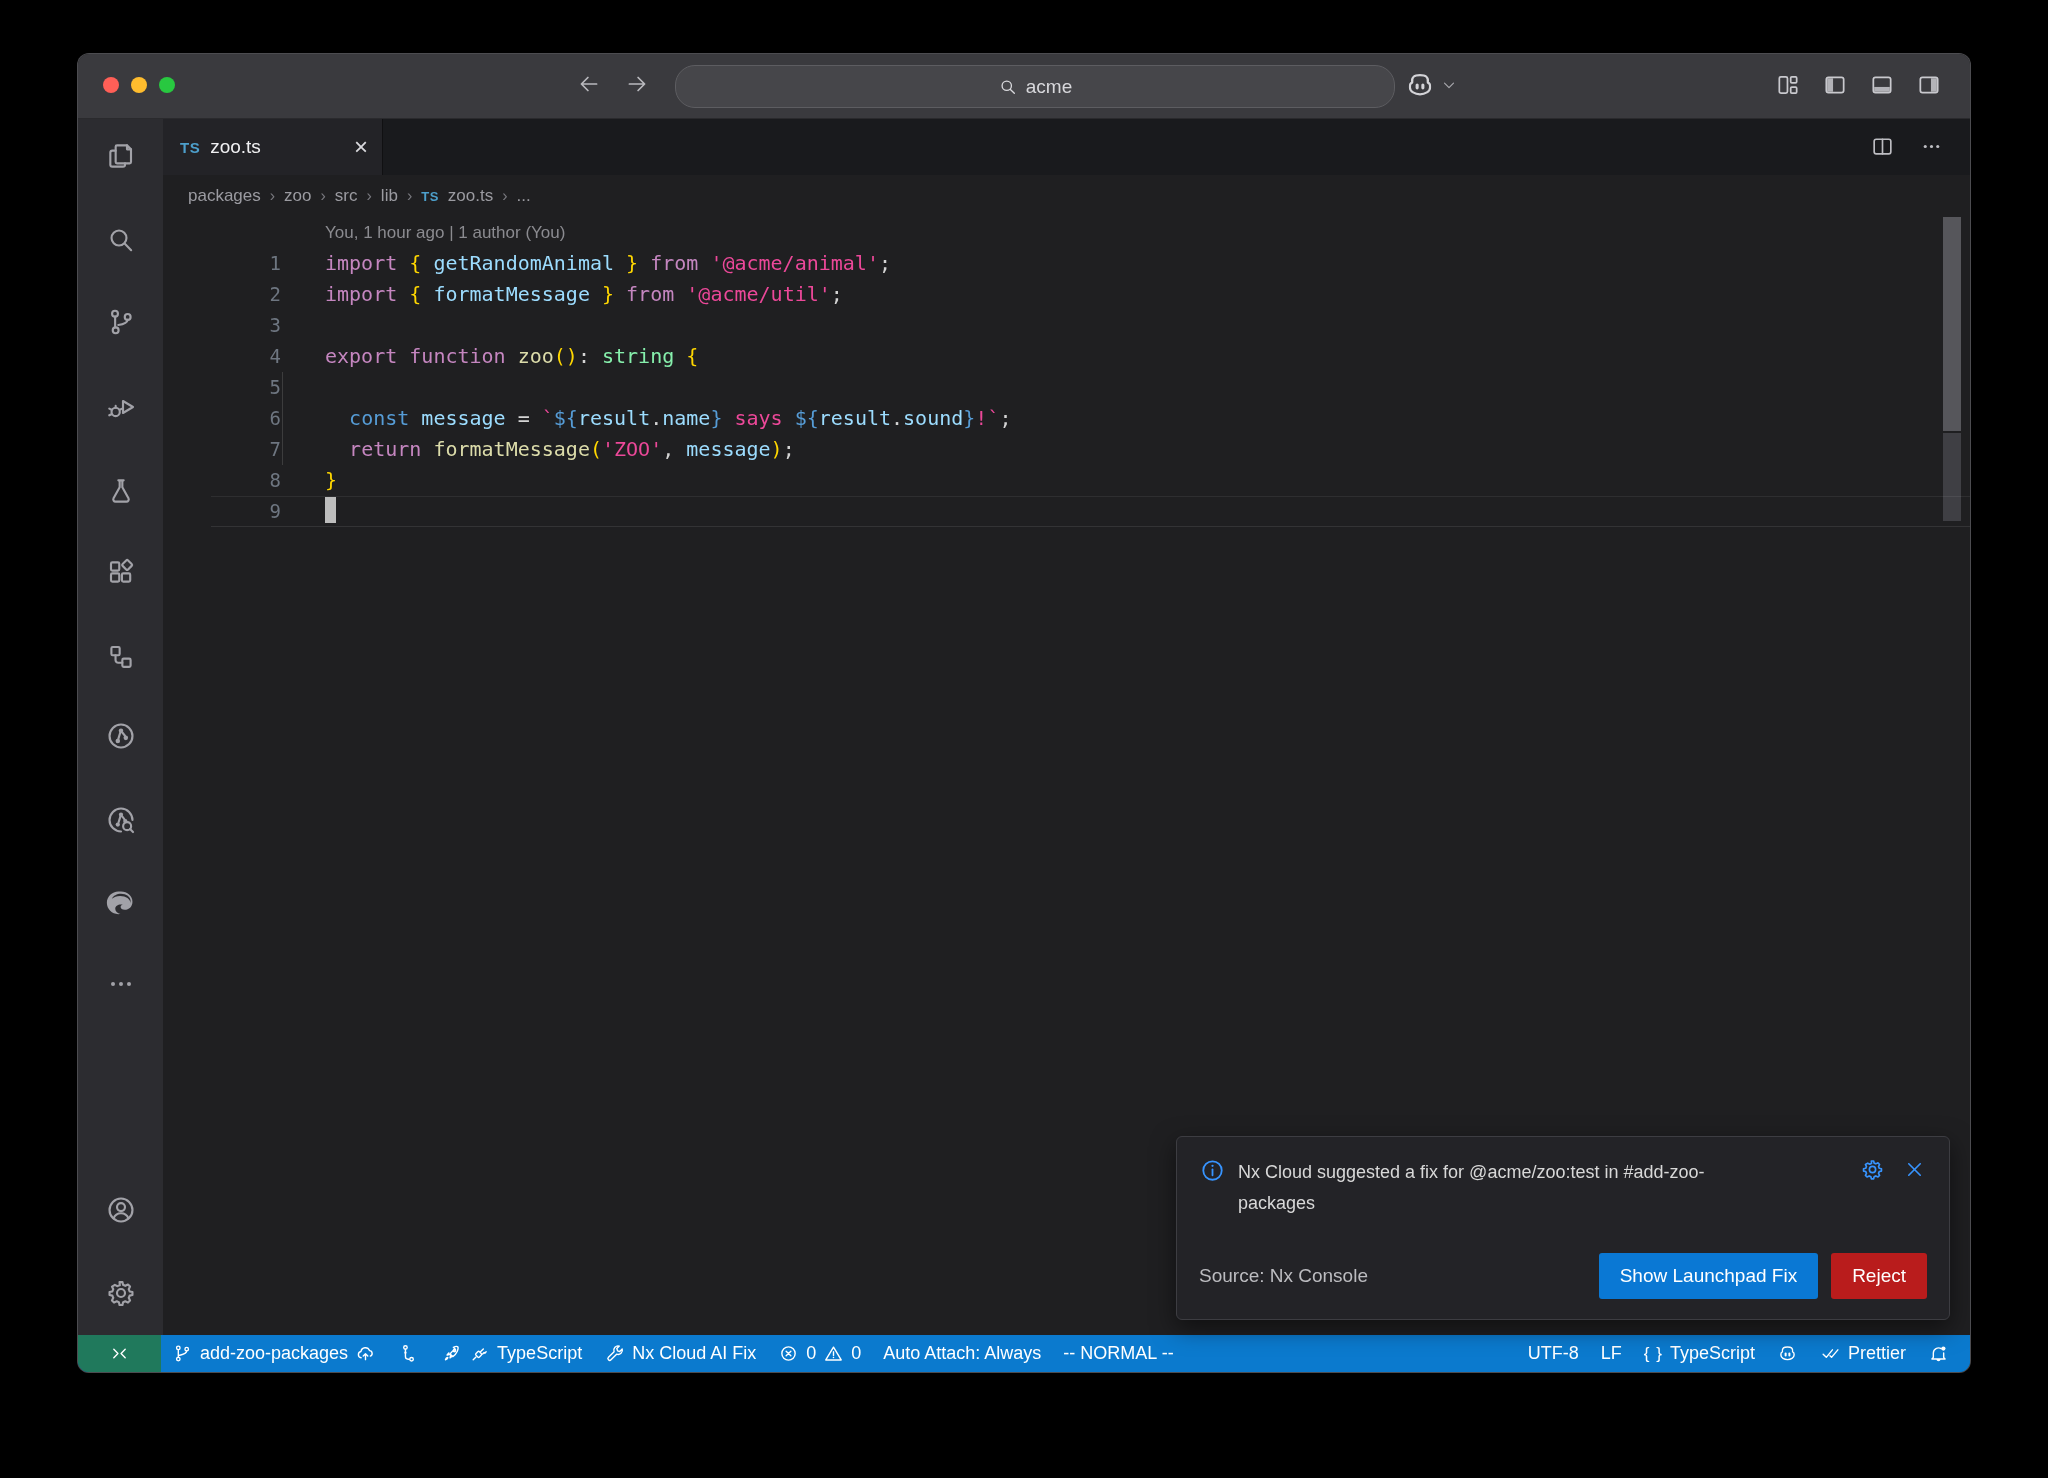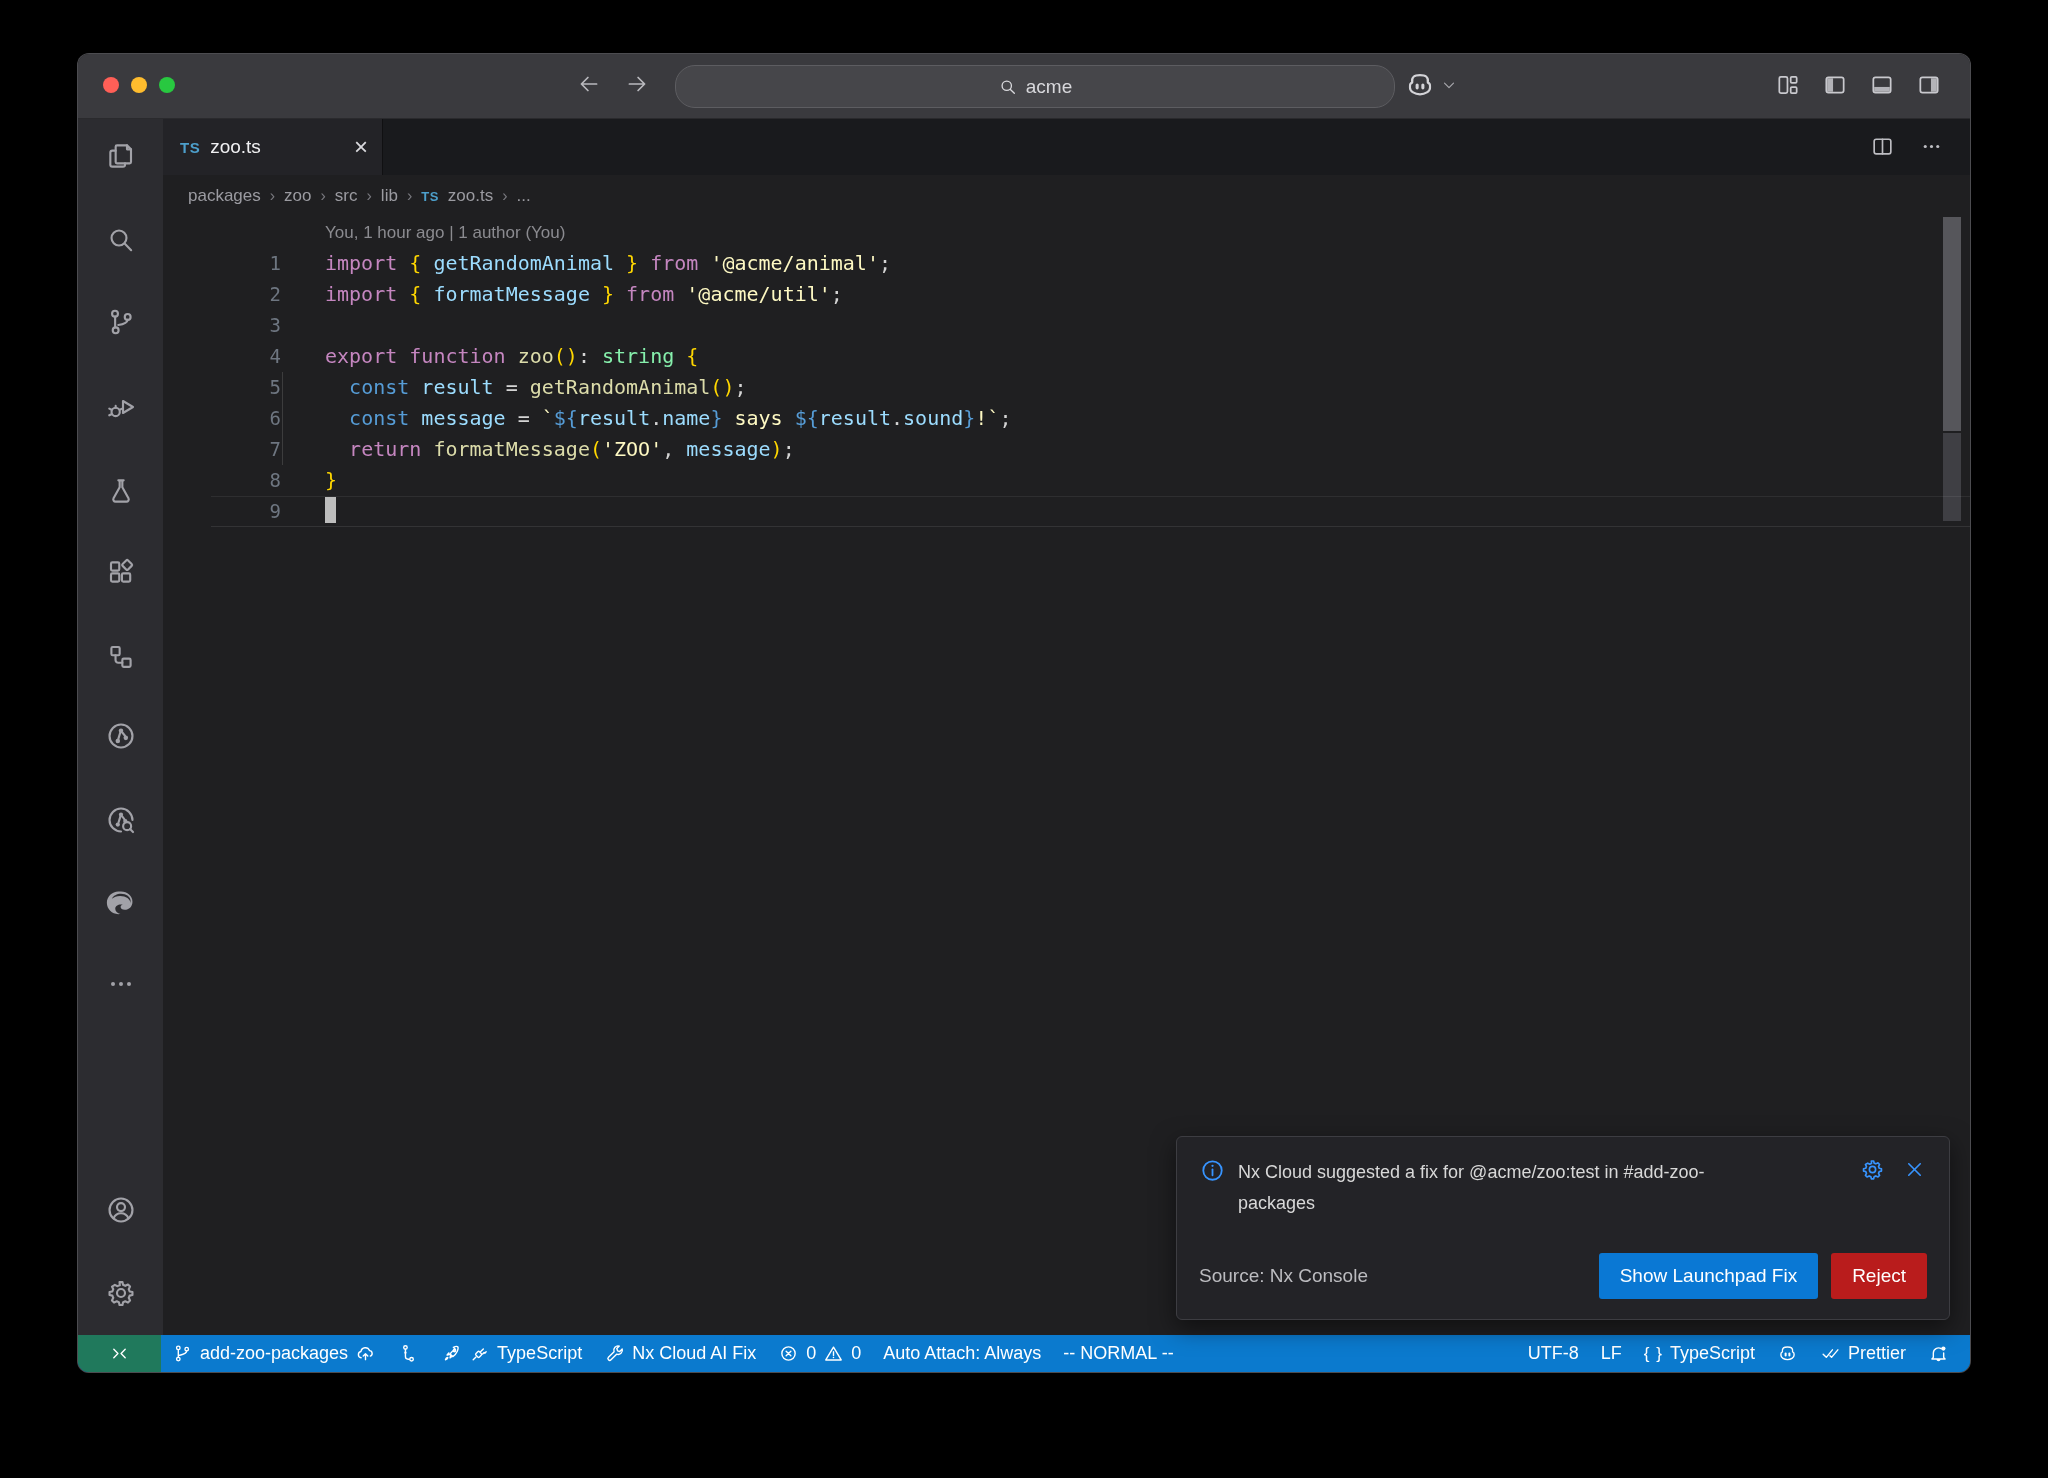--- a/index.html
+++ b/index.html
@@ -43,21 +43,21 @@
   .breadcrumbs .ts-badge{font-size:13px;}
   
   .code-area{position:relative;flex:1;background:#1f1f21;font-family:"DejaVu Sans Mono",monospace;
     font-size:20px;overflow:hidden;padding-left:48px;}
   .row{position:relative;height:31px;line-height:31px;white-space:pre;}
   .row .ln{position:absolute;left:0;width:70px;text-align:right;color:#6e7681;font-size:19px;}
   .row .code{position:absolute;left:114px;color:#d4d4d4;}
   .row.blame .code{font-family:"Liberation Sans",sans-serif;font-size:17px;color:#8b8b90;}
   .row.current{box-shadow:inset 0 1px 0 rgba(255,255,255,.07),inset 0 -1px 0 rgba(255,255,255,.09);}
   .tok-kw{color:#c586c0;} .tok-ckw{color:#569cd6;} .tok-var{color:#9cdcfe;} .tok-fn{color:#dcdcaa;}
-  .tok-str{color:#fef9c3;} .tok-gold{color:#ffd700;} .tok-type{color:#86efac;} .tok-tpl{color:#569cd6;}
+  .tok-str{color:#ec4899;} .tok-gold{color:#ffd700;} .tok-type{color:#86efac;} .tok-tpl{color:#569cd6;}
   .tok-pl{color:#d4d4d4;}
   .cursor{display:inline-block;width:11px;height:26px;background:#bdbdbd;vertical-align:-5px;}
   .indent-guide{position:absolute;left:119px;top:155px;height:93px;width:1px;background:rgba(255,255,255,.13);}
   .scrollbar{position:absolute;right:9px;top:0;width:18px;}
   .sb-thumb1{position:absolute;top:0;height:214px;width:18px;background:#56565b;}
   .sb-thumb2{position:absolute;top:216px;height:88px;width:18px;background:#3f3f44;}
   
   .notification{position:absolute;left:1098px;top:1082px;width:774px;height:184px;background:#232327;
     border:1px solid #3d3d42;border-radius:6px;box-shadow:0 8px 24px rgba(0,0,0,.5);z-index:5;
     padding:20px 22px;box-sizing:border-box;color:#d8d8d8;}
@@ -300,21 +300,21 @@
         <div class="indent-guide"></div>
         <div class="scrollbar">
           <div class="sb-thumb1"></div>
           <div class="sb-thumb2"></div>
         </div>
       <div class="row blame"><span class="code">You, 1 hour ago | 1 author (You)</span></div>
           <div class="row"><span class="ln">1</span><span class="code"><span class="tok-kw">import</span><span class="tok-pl"> </span><span class="tok-gold">{</span><span class="tok-pl"> </span><span class="tok-var">getRandomAnimal</span><span class="tok-pl"> </span><span class="tok-gold">}</span><span class="tok-pl"> </span><span class="tok-kw">from</span><span class="tok-pl"> </span><span class="tok-str">'@acme/animal'</span><span class="tok-pl">;</span></span></div>
           <div class="row"><span class="ln">2</span><span class="code"><span class="tok-kw">import</span><span class="tok-pl"> </span><span class="tok-gold">{</span><span class="tok-pl"> </span><span class="tok-var">formatMessage</span><span class="tok-pl"> </span><span class="tok-gold">}</span><span class="tok-pl"> </span><span class="tok-kw">from</span><span class="tok-pl"> </span><span class="tok-str">'@acme/util'</span><span class="tok-pl">;</span></span></div>
           <div class="row"><span class="ln">3</span><span class="code"></span></div>
           <div class="row"><span class="ln">4</span><span class="code"><span class="tok-kw">export</span><span class="tok-pl"> </span><span class="tok-kw">function</span><span class="tok-pl"> </span><span class="tok-fn">zoo</span><span class="tok-gold">()</span><span class="tok-pl">: </span><span class="tok-type">string</span><span class="tok-pl"> </span><span class="tok-gold">{</span></span></div>
-          <div class="row"><span class="ln">5</span><span class="code"><span class="tok-pl">  </span><span class="tok-ckw">const</span><span class="tok-pl"> </span><span class="tok-var">result</span><span class="tok-pl"> = </span><span class="tok-fn">getRandomAnimal</span><span class="tok-gold">()</span><span class="tok-pl">;</span></span></div>
+          <div class="row"><span class="ln">5</span></div>
           <div class="row"><span class="ln">6</span><span class="code"><span class="tok-pl">  </span><span class="tok-ckw">const</span><span class="tok-pl"> </span><span class="tok-var">message</span><span class="tok-pl"> = </span><span class="tok-str">`</span><span class="tok-tpl">${</span><span class="tok-var">result</span><span class="tok-pl">.</span><span class="tok-var">name</span><span class="tok-tpl">}</span><span class="tok-str"> says </span><span class="tok-tpl">${</span><span class="tok-var">result</span><span class="tok-pl">.</span><span class="tok-var">sound</span><span class="tok-tpl">}</span><span class="tok-str">!`</span><span class="tok-pl">;</span></span></div>
           <div class="row"><span class="ln">7</span><span class="code"><span class="tok-pl">  </span><span class="tok-kw">return</span><span class="tok-pl"> </span><span class="tok-fn">formatMessage</span><span class="tok-gold">(</span><span class="tok-str">'ZOO'</span><span class="tok-pl">, </span><span class="tok-var">message</span><span class="tok-gold">)</span><span class="tok-pl">;</span></span></div>
           <div class="row"><span class="ln">8</span><span class="code"><span class="tok-gold">}</span></span></div>
           <div class="row current"><span class="ln">9</span><span class="code"><span class="cursor"></span></span></div>
         </div>
     </div>
   </div>
 
   <div class="notification">
     <div class="notif-row1">

